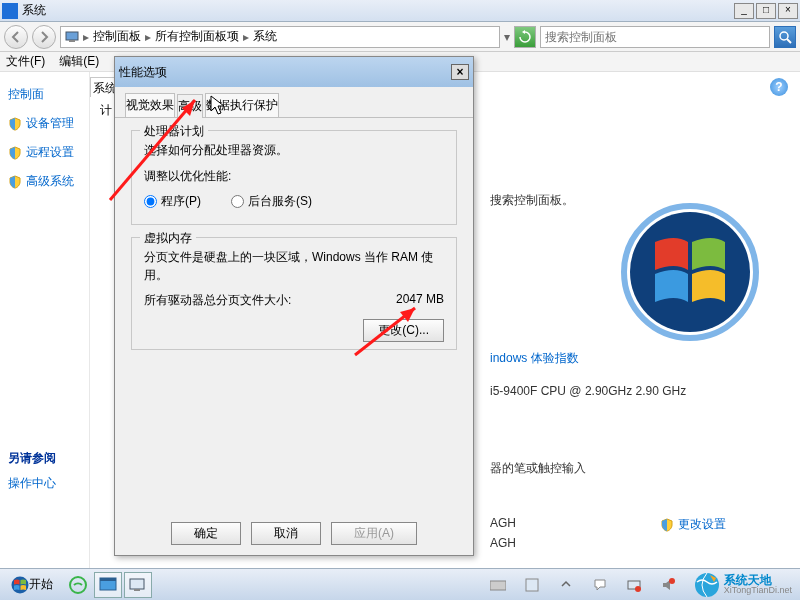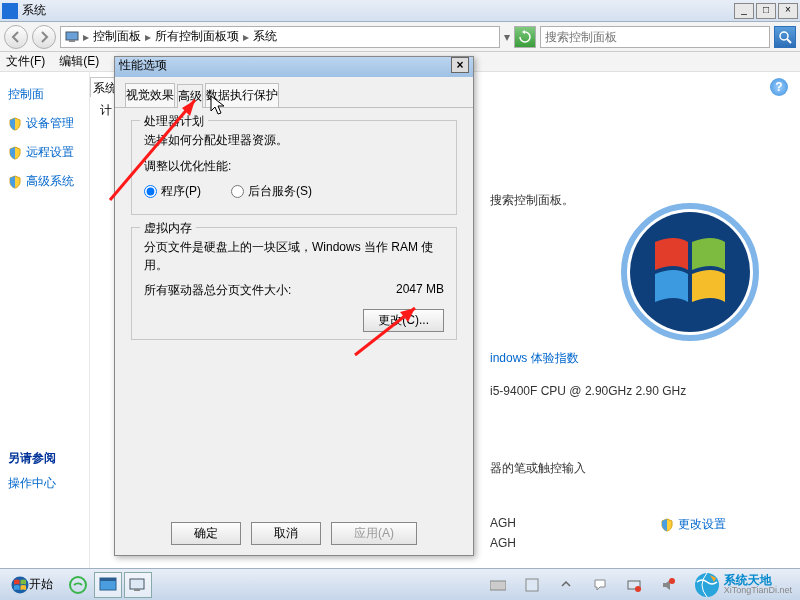--- a/index.html
+++ b/index.html
@@ -37,21 +37,21 @@
 
 .tabback { position: absolute; left: 90px; top: 5px; width: 30px; height: 20px; background: #fff; border: 1px solid #c8c8c8; border-bottom: none; text-align: center; line-height: 20px; }
 .indent { position: absolute; left: 100px; top: 30px; }
 .helpicon { position: absolute; right: 12px; top: 6px; width: 18px; height: 18px; border-radius: 9px; background: radial-gradient(#9ecfff,#3a8edc); color: #fff; text-align: center; line-height: 18px; font-weight: bold; cursor:pointer; }
 .winlogo { position: absolute; right: 40px; top: 130px; width: 140px; height: 140px; }
 .rtext { position: absolute; left: 490px; font-size: 12px; color: #333; }
 .rlink { color: #0066cc; cursor: pointer; }
 
 
 .dialog { position: absolute; left: 114px; top: 56px; width: 360px; height: 500px; background: #f0f0f0; border: 1px solid #888; box-shadow: 2px 2px 6px rgba(0,0,0,0.3); }
-.dlgtitle { height: 20px; background: linear-gradient(#bcd5ef,#9fc1e4); display: flex; padding: 0 4px; }
+.dlgtitle { height: 30px; background: linear-gradient(#bcd5ef,#9fc1e4); display: flex; align-items: center; padding: 0 4px; }
 .dlgtitle .t { flex: 1; }
 .dlgclose { width: 18px; height: 16px; border: 1px solid #666; background: #ddd; text-align: center; line-height: 14px; font-weight: bold; cursor: pointer; }
 .tabs { display: flex; padding: 6px 10px 0 10px; gap: 2px; border-bottom: 1px solid #c0c0c0; }
 .tab { padding: 3px 0; border: 1px solid #c0c0c0; border-bottom: none; background: #f8f8f8; cursor: pointer; position: relative; }
 .tab.active { background: #f0f0f0; top: 1px; }
 .tabbody { padding: 12px 16px; }
 .group { border: 1px solid #c8c8c8; padding: 10px 12px 14px 12px; margin-bottom: 12px; position: relative; }
 .group .legend { position: absolute; top: -8px; left: 8px; background: #f0f0f0; padding: 0 4px; }
 .group p { margin-bottom: 8px; line-height: 1.5; }
 .radios { display: flex; gap: 30px; margin-top: 6px; }

